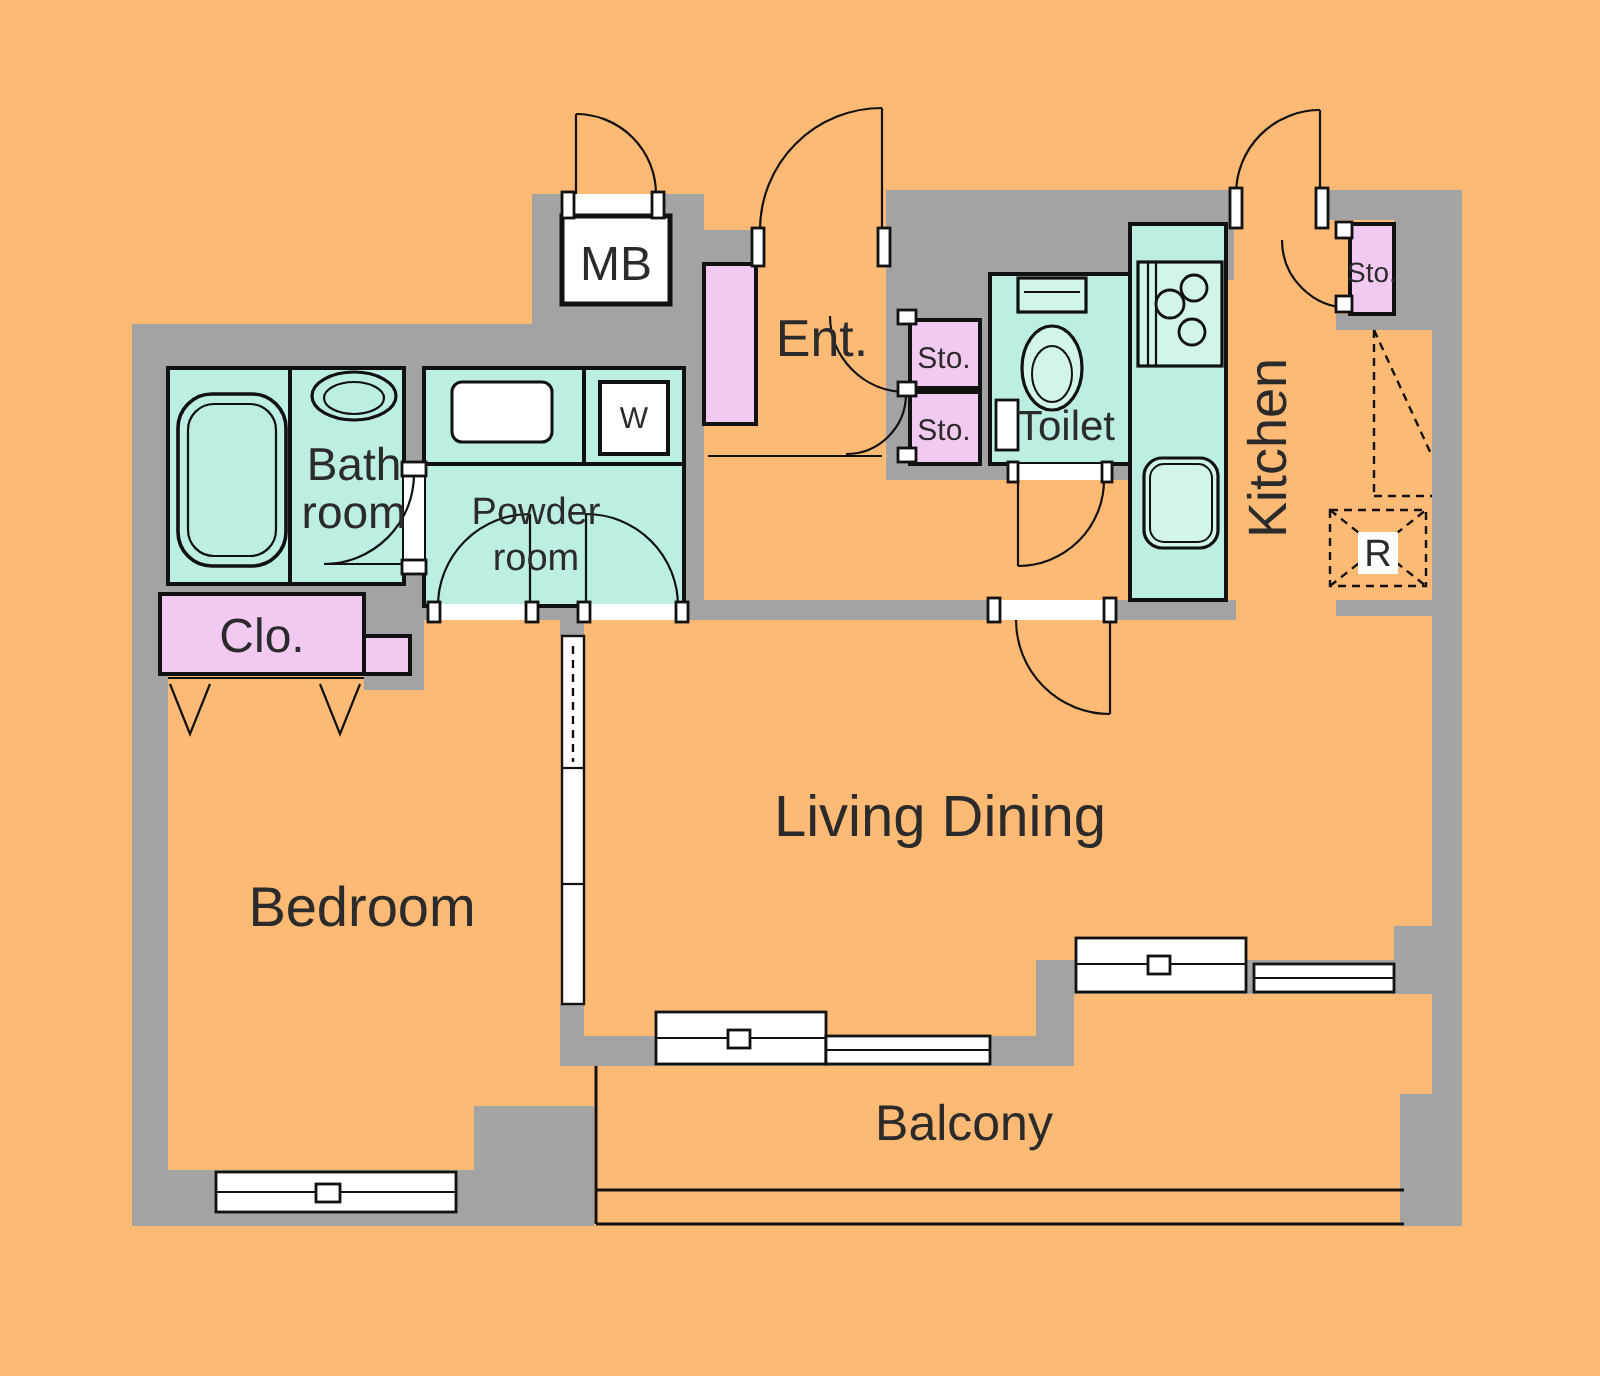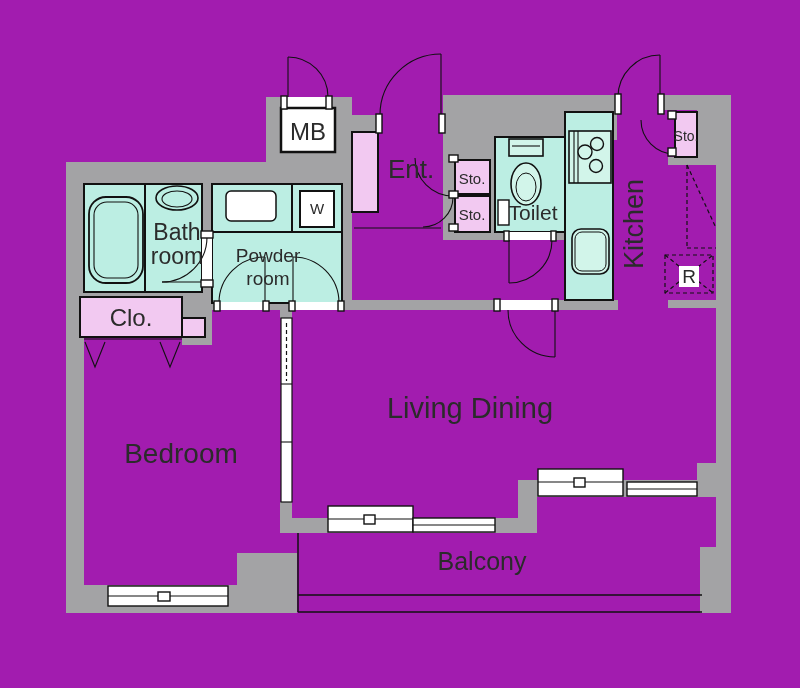--- a/index.html
+++ b/index.html
@@ -1,16 +1,16 @@
 <!DOCTYPE html>
 <html><head>
 <meta charset="utf-8">
 <style>
   html,body{margin:0;padding:0;background:#ffffff;}
-  .page{width:800px;height:688px;position:relative;background:#a21caf;overflow:hidden;}
+  .page{width:800px;height:688px;position:relative;background:#fdba74;overflow:hidden;}
   svg{display:block;}
   .wall{fill:#a3a3a5;stroke:none;}
   .mint{fill:#bceee3;stroke:#111;stroke-width:2;}
   .fix{fill:#d2f5ea;stroke:#111;stroke-width:1.6;}
   .pink{fill:#f2c9f1;stroke:#111;stroke-width:2;}
   .wht{fill:#ffffff;stroke:#111;stroke-width:1.4;}
   .open{fill:#ffffff;stroke:none;}
   .ln{fill:none;stroke:#111;stroke-width:1.5;}
   .thin{fill:none;stroke:#111;stroke-width:1.1;}
   .dash{fill:none;stroke:#111;stroke-width:1.2;stroke-dasharray:4 3;}

